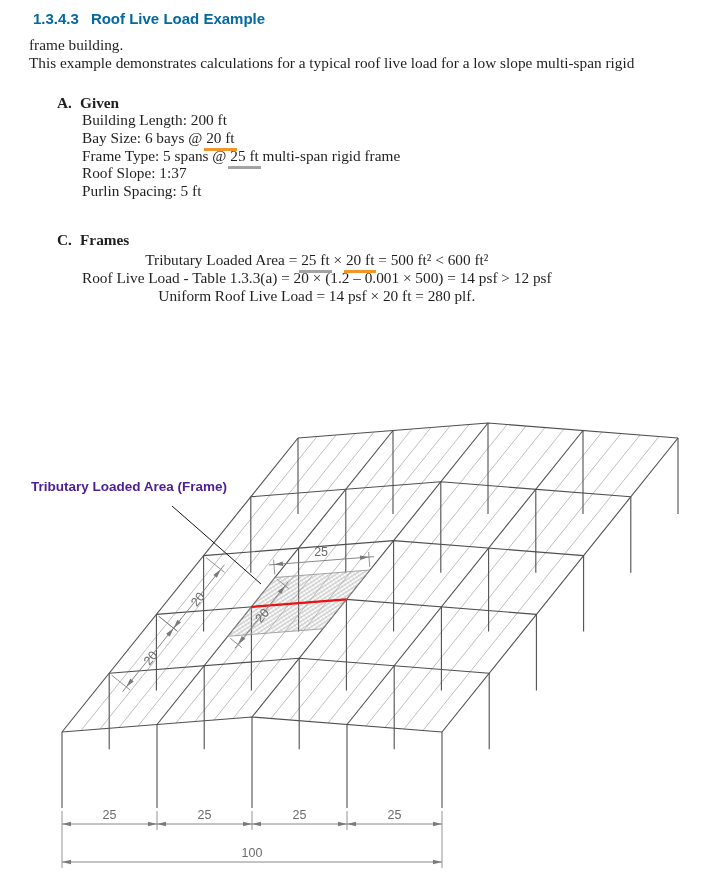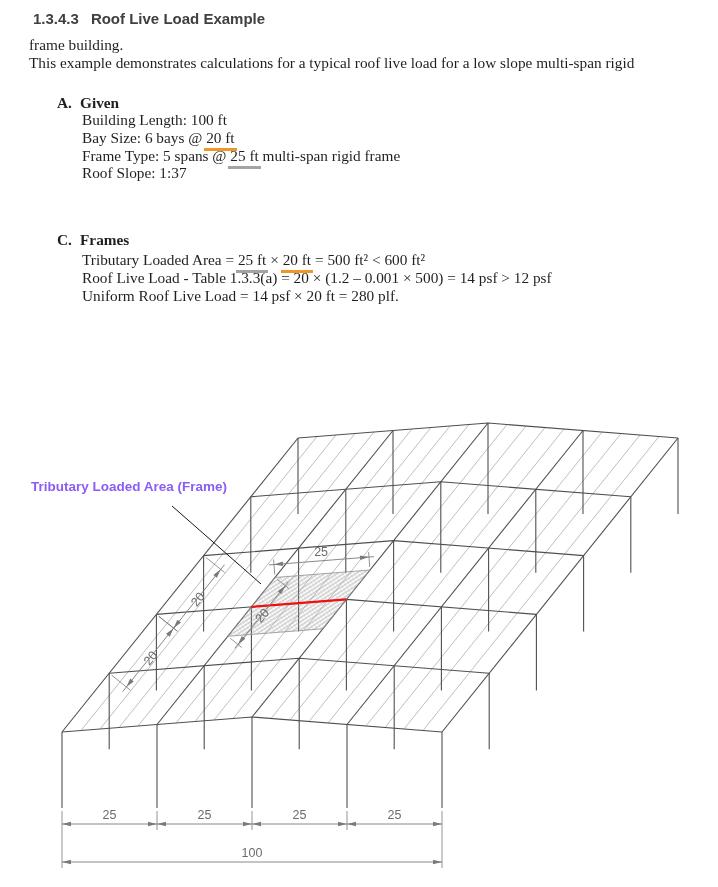--- a/index.html
+++ b/index.html
@@ -1,56 +1,57 @@
 <!DOCTYPE html>
 <html><head>
 <meta charset="utf-8">
 <style>
   html,body{margin:0;padding:0;background:#ffffff;}
   .page{position:relative;width:718px;height:887px;background:#ffffff;overflow:hidden;
         font-family:"Liberation Serif",serif;color:#1f1f1f;}
   .heading{position:absolute;left:33px;top:10px;font-family:"Liberation Sans",sans-serif;
-           font-weight:700;font-size:15px;color:#404040;}
+           font-weight:700;font-size:15px;color:#0369a1;}
   .heading .num{margin-right:12px;}
   .intro{position:absolute;left:29px;top:36px;font-size:15.3px;line-height:17.8px;}
   .sec-head{position:absolute;font-weight:700;font-size:15.3px;}
   .sec-head .sec-label{display:inline-block;width:23px;}
   .sec-a-head{left:57px;top:94px;}
   .sec-c-head{left:57px;top:231px;}
   .sec-items{position:absolute;left:82px;font-size:15.3px;}
   .sec-a-items{top:111px;line-height:17.8px;}
-  .sec-c-items{top:251px;line-height:18.2px;}
+  .sec-c-items{top:251px;line-height:18.2px;text-align:center;}
   .u-orange{border-bottom:3px solid #F0962B;padding:0 2px 2px 2px;margin:16px -2px;}
   .u-red{border-bottom:3px solid #a3a3a3;padding:0 2px 2px 2px;margin:0 -2px;}
   .diagram-svg{position:absolute;left:0;top:0;}
   .annotation{position:absolute;left:31px;top:479px;font-family:"Liberation Sans",sans-serif;
-              font-weight:700;font-size:13.5px;color:#8b5cf6;}
+              font-weight:700;font-size:13.5px;color:#4c1d95;}
 </style>
 </head>
 <body>
 
 <div class="page">
 
   <div class="heading">
     <span class="num">1.3.4.3</span><span>Roof Live Load Example</span>
   </div>
 
   <div class="intro">
     <div>frame building.</div>
     <div>This example demonstrates calculations for a typical roof live load for a low slope multi-span rigid</div>
   </div>
 
   <div class="sec-head sec-a-head">
     <span class="sec-label">A.</span><span>Given</span>
   </div>
   <div class="sec-items sec-a-items">
-      <div><span>Building Length: 100 ft</span></div>
+      <div><span>Building Length: 200 ft</span></div>
       <div><span>Bay Size: 6 bays @ </span><span class="u-orange">20 ft</span></div>
       <div><span>Frame Type: 5 spans @ </span><span class="u-red">25 ft</span><span> multi-span rigid frame</span></div>
       <div><span>Roof Slope: 1:37</span></div>
+      <div><span>Purlin Spacing: 5 ft</span></div>
     </div>
 
   <div class="sec-head sec-c-head">
     <span class="sec-label">C.</span><span>Frames</span>
   </div>
   <div class="sec-items sec-c-items">
       <div><span>Tributary Loaded Area = </span><span class="u-red">25 ft</span><span> × </span><span class="u-orange">20 ft</span><span> = 500 ft² &lt; 600 ft²</span></div>
       <div><span>Roof Live Load - Table 1.3.3(a) = 20 × (1.2 – 0.001 × 500) = 14 psf &gt; 12 psf</span></div>
       <div><span>Uniform Roof Live Load = 14 psf × 20 ft = 280 plf.</span></div>
     </div>

